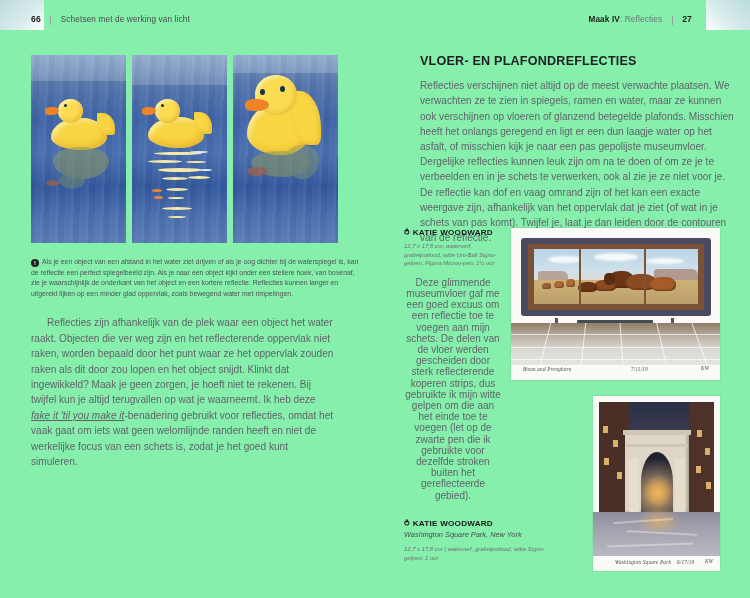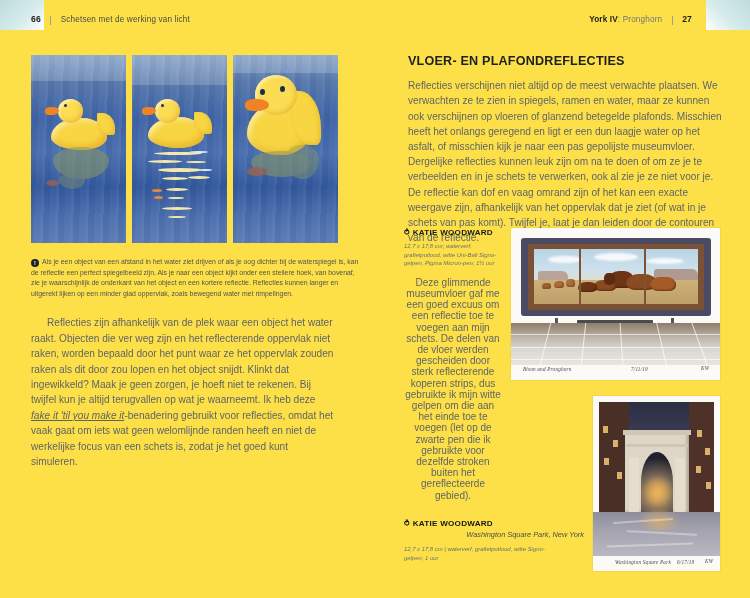--- a/index.html
+++ b/index.html
@@ -3,40 +3,40 @@
 <meta charset="utf-8">
 <style>
   html,body{margin:0;padding:0;}
   body{
     width:750px;height:598px;
     background:#ffffff;
     font-family:"Liberation Sans", sans-serif;
     overflow:hidden;
     position:relative;
   }
-  .page{position:absolute;inset:0;background:#fde047;}
+  .page{position:absolute;inset:0;background:#86efac;}
 
   
   .corner-tab{position:absolute;top:0;width:44px;height:30px;}
   .corner-tab.left{left:0;background:linear-gradient(135deg,#bcdcdd 0%,#d9ecec 60%,#ffffff 100%);}
   .corner-tab.right{right:0;background:linear-gradient(225deg,#bcdcdd 0%,#d9ecec 60%,#ffffff 100%);}
 
   
   .runhead{position:absolute;top:14px;font-size:8.2px;color:#3d3d3d;letter-spacing:.15px;white-space:nowrap;}
   .runhead.left{left:31px;}
   .runhead.right{right:58px;text-align:right;}
   .runhead .folio{font-weight:bold;font-size:8.6px;color:#1c1c1c;}
   .runhead .rule{display:inline-block;width:1px;height:9px;background:#9aa0a2;margin:0 7px -1px 7px;vertical-align:middle;}
   .runhead .chap{color:#4a4a4a;}
   .runhead .sect{font-weight:bold;color:#1c1c1c;}
   .runhead .sectsub{color:#6f7477;font-weight:normal;}
 
   
   .col-left{position:absolute;left:31px;top:55px;width:330px;}
-  .col-right{position:absolute;left:408px;top:54px;width:316px;}
+  .col-right{position:absolute;left:420px;top:54px;width:316px;}
 
   
   .ducks{display:flex;gap:6px;width:307px;height:188px;}
   .duck-panel{position:relative;overflow:hidden;background:#3f64a3;}
   .duck-panel.p1{width:95px;}
   .duck-panel.p2{width:95px;}
   .duck-panel.p3{width:105px;}
   .water{position:absolute;inset:0;
     background:
       linear-gradient(180deg, #7d9cc4 0%, #5878ab 14%, #3f64a6 34%, #4a6fae 52%, #33589c 70%, #4b6fae 86%, #5b7cb4 100%);
@@ -134,21 +134,21 @@
   <div class="corner-tab left"></div>
   <div class="corner-tab right"></div>
 
   <div class="runhead left">
     <span class="folio">66</span>
     <span class="rule"></span>
     <span class="chap">Schetsen met de werking van licht</span>
   </div>
 
   <div class="runhead right">
-    <span class="sect">York IV</span><span class="sectsub">: Pronghorn</span>
+    <span class="sect">Maak IV</span><span class="sectsub">: Reflecties</span>
     <span class="rule"></span>
     <span class="folio">27</span>
   </div>
 
   <div class="col-left">
 
     <div class="ducks">
 
       <div class="duck-panel p1">
         <div class="water"></div>
@@ -284,21 +284,21 @@
 
     <div class="hand" style="left:12px;top:138px;">Bison and Pronghorn</div>
     <div class="hand" style="left:120px;top:138px;">7/11/19</div>
     <div class="hand" style="left:190px;top:137px;">KW</div>
   </div>
 
   <div class="credit-block" style="left:404px;top:519px;width:200px;">
     <div class="credit-name">
       <span class="credit-arrow">⥁</span><span>KATIE WOODWARD</span>
     </div>
-    <div class="credit-title" style="width:180px;text-align:right;">Washington Square Park, New York</div>
+    <div class="credit-title" style="width:180px;">Washington Square Park, New York</div>
     <div class="credit-spec" style="width:150px;">12,7 x 17,8 cm | waterverf, grafietpotlood, witte Signo-gelpen; 1 uur</div>
   </div>
 
   <div class="art" style="left:593px;top:396px;width:127px;height:175px;">
     <div class="paper"></div>
 
     <div class="arch-sky" style="left:6px;top:6px;width:115px;height:110px;"></div>
 
     <div class="bld" style="left:6px;top:6px;width:30px;height:110px;"></div>
     <div class="bld r" style="left:96px;top:6px;width:25px;height:110px;"></div>

